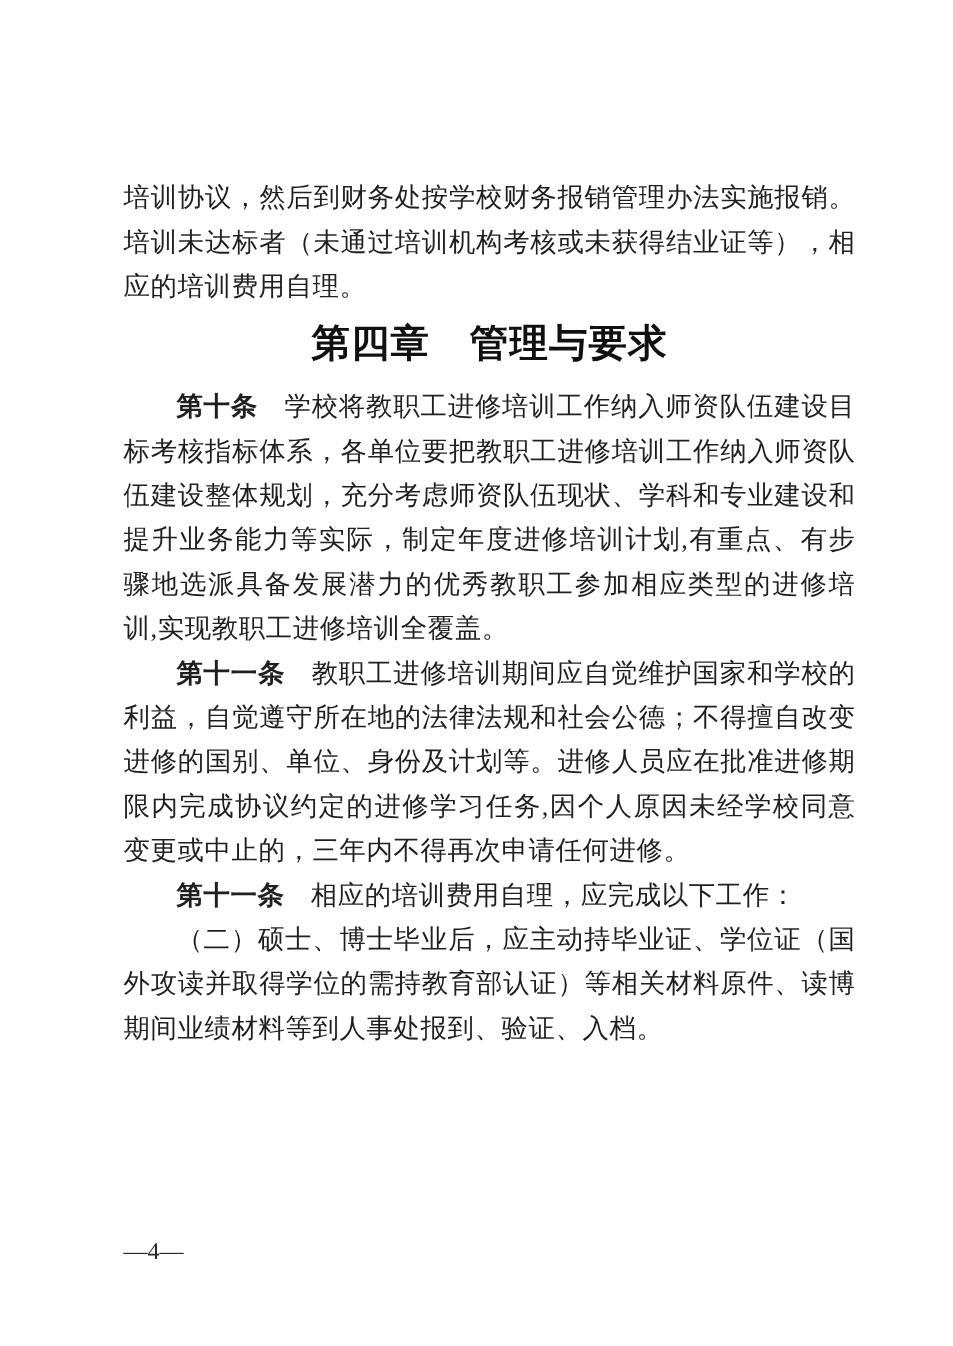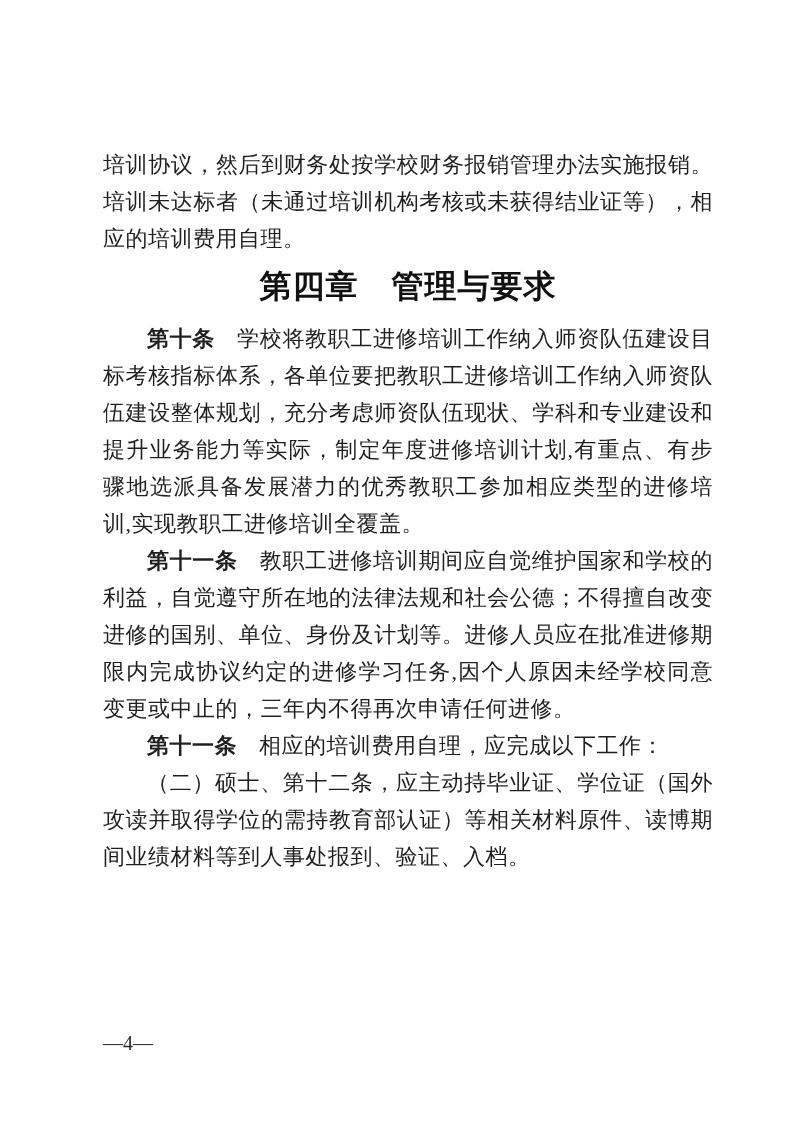--- a/index.html
+++ b/index.html
@@ -69,18 +69,18 @@
 
     <h2 class="chapter">第四章　管理与要求</h2>
 
     <p class="para"><span class="term">第十条</span><span>学校将教职工进修培训工作纳入师资队伍建设目标考核指标体系，各单位要把教职工进修培训工作纳入师资队伍建设整体规划，充分考虑师资队伍现状、学科和专业建设和提升业务能力等实际，制定年度进修培训计划,有重点、有步骤地选派具备发展潜力的优秀教职工参加相应类型的进修培训,实现教职工进修培训全覆盖。</span></p>
 
     <p class="para"><span class="term">第十一条</span><span>教职工进修培训期间应自觉维护国家和学校的利益，自觉遵守所在地的法律法规和社会公德；不得擅自改变进修的国别、单位、身份及计划等。进修人员应在批准进修期限内完成协议约定的进修学习任务,因个人原因未经学校同意变更或中止的，三年内不得再次申请任何进修。</span></p>
 
     <p class="para"><span class="term">第十一条</span><span>相应的培训费用自理，应完成以下工作：</span></p>
 
 
-    <p class="para">（二）硕士、第十二条，应主动持毕业证、学位证（国外攻读并取得学位的需持教育部认证）等相关材料原件、读博期间业绩材料等到人事处报到、验证、入档。</p>
+    <p class="para">（二）硕士、博士毕业后，应主动持毕业证、学位证（国外攻读并取得学位的需持教育部认证）等相关材料原件、读博期间业绩材料等到人事处报到、验证、入档。</p>
 
   </div>
 
   <div class="pagenum">—4—</div>
 </div>
 
 </body></html>

